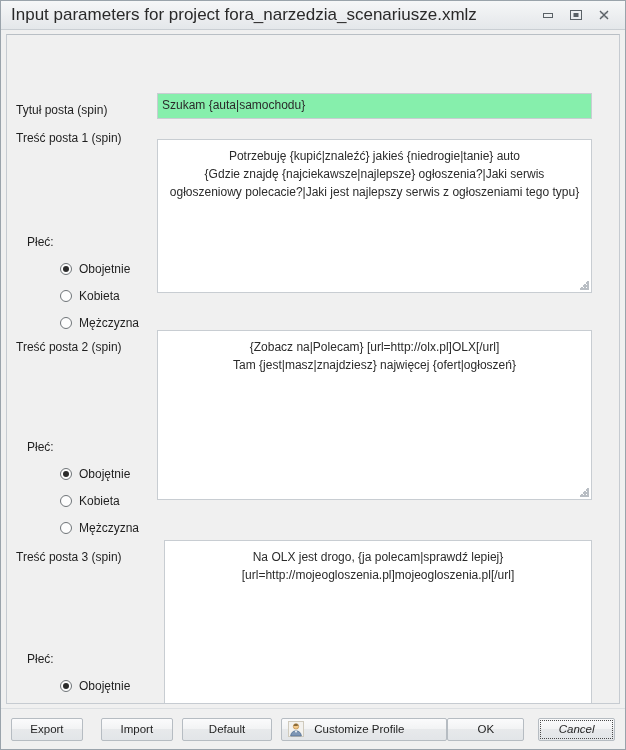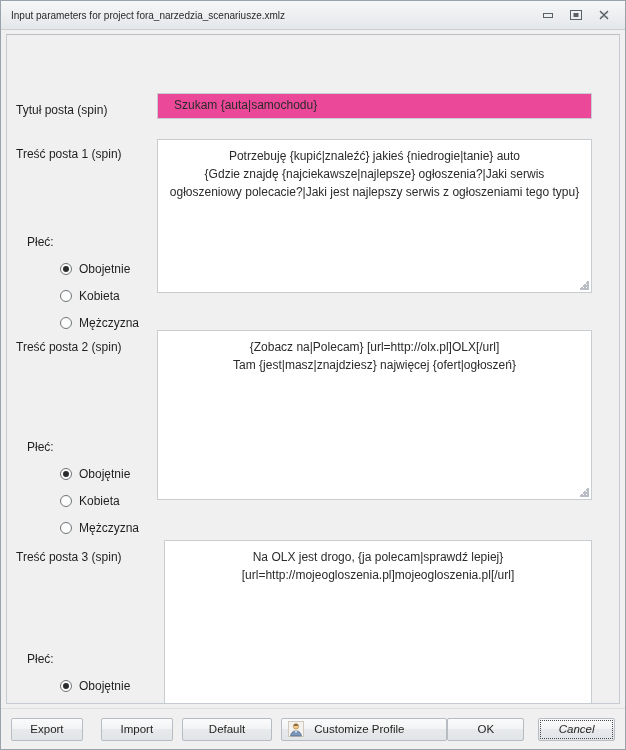--- a/index.html
+++ b/index.html
@@ -32,21 +32,21 @@
     height: 28px;
     flex: 0 0 28px;
     display: flex;
     align-items: center;
     background: linear-gradient(to bottom, #f6f7f8 0%, #eceef0 55%, #e4e7ea 100%);
     border-bottom: 1px solid #c9ced3;
     padding: 0 4px 0 10px;
     position: relative;
   }
   .titlebar-text {
-    font-size: 10px;
+    font-size: 17px;
     color: #2a2a2a;
     white-space: nowrap;
     overflow: hidden;
     text-overflow: ellipsis;
     flex: 1 1 auto;
   }
   .winbtns {
     display: flex;
     align-items: center;
     gap: 10px;
@@ -88,26 +88,26 @@
     left: 9px;
     font-size: 12px;
     color: #1f1f1f;
     white-space: nowrap;
   }
 
   
   .textinput {
     position: absolute;
     box-sizing: border-box;
-    background: #ec4899;
+    background: #86efac;
     border: 1px solid #c8cdd2;
     font-family: "Liberation Sans", sans-serif;
     font-size: 12px;
     color: #2b2b2b;
-    padding: 4px 16px;
+    padding: 4px 4px;
     outline: none;
   }
   .textarea-wrap {
     position: absolute;
     box-sizing: border-box;
     background: #ffffff;
     border: 1px solid #c8cdd2;
     overflow: hidden;
   }
   .textarea-content {
@@ -258,21 +258,21 @@
       </div>
     </div>
   </div>
 
   <div class="client">
     <div class="panel">
 
       <div class="field-label" style="top:68px;">Tytuł posta (spin)</div>
       <div class="textinput" style="left:150px; top:58px; width:435px; height:26px;">Szukam {auta|samochodu}</div>
 
-      <div class="field-label" style="top:112px;">Treść posta 1 (spin)</div>
+      <div class="field-label" style="top:96px;">Treść posta 1 (spin)</div>
       <div class="textarea-wrap" style="left:150px; top:104px; width:435px; height:154px;">
         <div class="textarea-content">Potrzebuję {kupić|znaleźć} jakieś {niedrogie|tanie} auto
 {Gdzie znajdę {najciekawsze|najlepsze} ogłoszenia?|Jaki serwis ogłoszeniowy polecacie?|Jaki jest najlepszy serwis z ogłoszeniami tego typu}</div>
         <div class="resize-grip">
           <i style="right:0; bottom:0; width:2px; height:9px;"></i>
           <i style="right:3px; bottom:0; width:2px; height:6px;"></i>
           <i style="right:6px; bottom:0; width:2px; height:3px;"></i>
           <i style="right:0; bottom:0; width:9px; height:2px;"></i>
           <i style="right:0; bottom:3px; width:6px; height:2px;"></i>
           <i style="right:0; bottom:6px; width:3px; height:2px;"></i>

